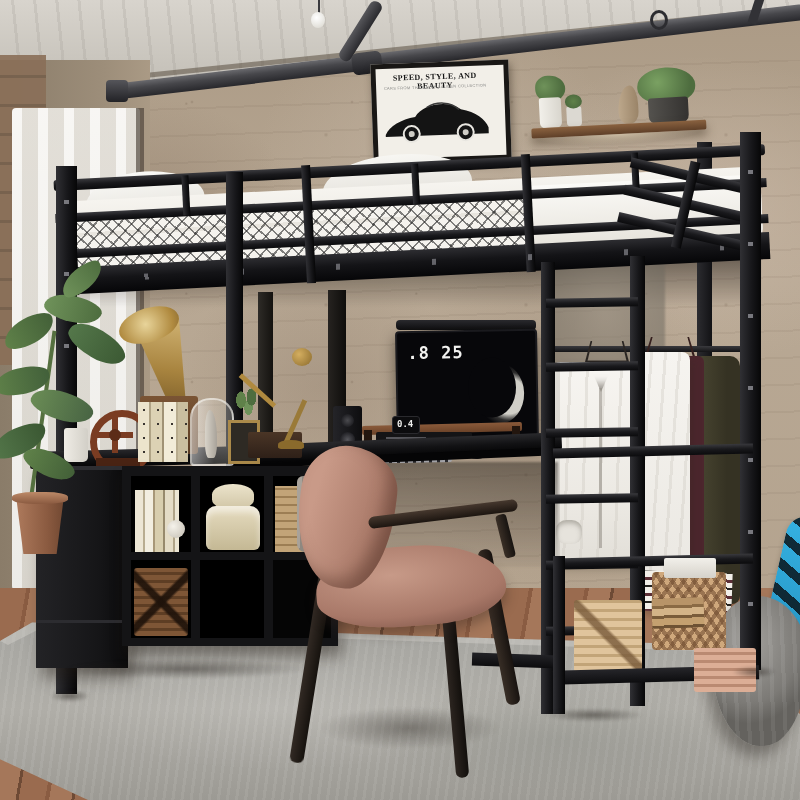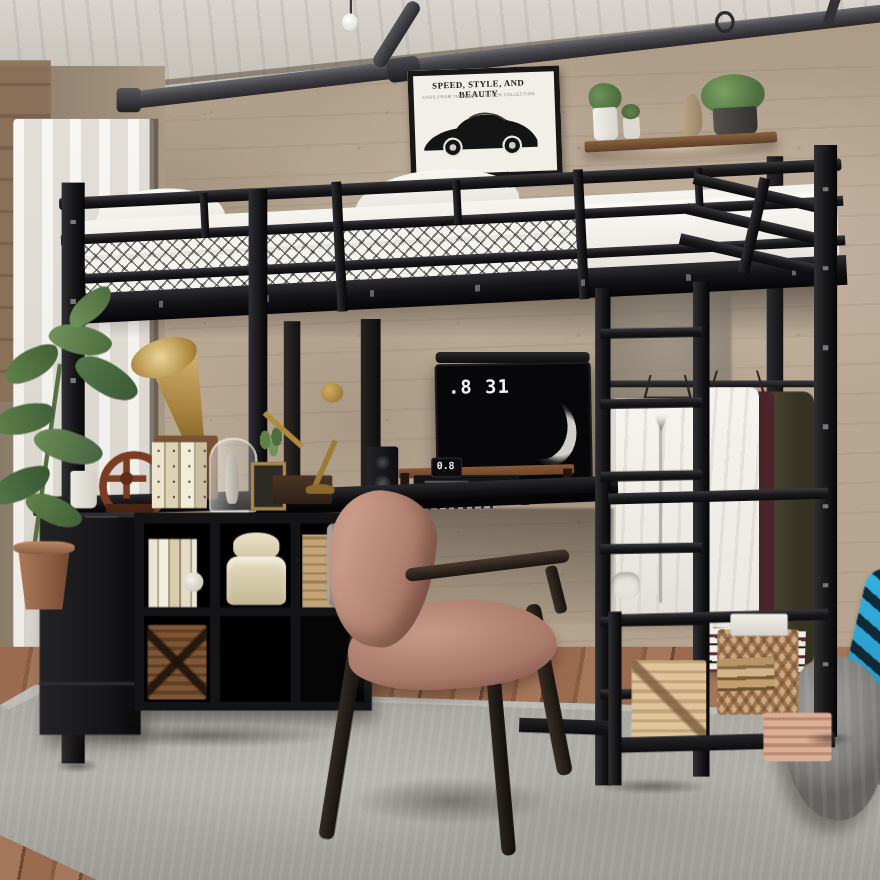--- a/index.html
+++ b/index.html
@@ -188,39 +188,39 @@
   <div class="abs" style="left:64px;top:200px;width:5px;height:460px;
     background:repeating-linear-gradient(180deg, rgba(130,130,136,.9) 0 4px, transparent 4px 72px);"></div>
   <div class="abs" style="left:748px;top:170px;width:5px;height:460px;
     background:repeating-linear-gradient(180deg, rgba(130,130,136,.9) 0 4px, transparent 4px 72px);"></div>
 
   <div class="abs soft" style="left:238px;top:462px;width:320px;height:105px;background:linear-gradient(180deg,rgba(35,30,25,.45),rgba(35,30,25,.05));"></div>
 
   <div class="abs" style="left:396px;top:320px;width:140px;height:10px;background:linear-gradient(180deg,#2a2a2e,#0e0e10);border-radius:4px;"></div>
   <div class="abs" style="left:396px;top:330px;width:138px;height:110px;transform:rotate(-1deg);
     background:#07070a;border:2px solid #1a1a1e;border-radius:4px;box-shadow:0 6px 14px rgba(20,15,10,.5);">
-    <div class="abs" style="left:10px;top:10px;font-family:'DejaVu Sans Mono',monospace;font-weight:bold;font-size:17px;color:#f2f2f0;letter-spacing:1px;">.8 31</div>
+    <div class="abs" style="left:10px;top:10px;font-family:'DejaVu Sans Mono',monospace;font-weight:bold;font-size:17px;color:#f2f2f0;letter-spacing:1px;">.8 25</div>
     <div class="abs" style="left:78px;top:32px;width:48px;height:60px;border-radius:50%;
       background:radial-gradient(circle at 68% 55%, rgba(230,228,220,.9) 0 38%, rgba(120,118,112,.35) 52%, transparent 66%);"></div>
     <div class="abs" style="left:70px;top:26px;width:48px;height:60px;border-radius:50%;background:#07070a;"></div>
   </div>
   <div class="abs" style="left:456px;top:438px;width:10px;height:18px;background:linear-gradient(90deg,#c8c5c0,#8f8c86);"></div>
   <div class="abs" style="left:333px;top:406px;width:29px;height:52px;background:linear-gradient(90deg,#242428,#0d0d0f);border-radius:3px;">
     <div class="abs" style="left:8px;top:8px;width:13px;height:13px;border-radius:50%;background:radial-gradient(circle,#4a4a4e,#1c1c20 75%);"></div>
     <div class="abs" style="left:7px;top:26px;width:15px;height:15px;border-radius:50%;background:radial-gradient(circle,#55555a,#1c1c20 75%);"></div>
   </div>
   <div class="abs" style="left:362px;top:424px;width:160px;height:9px;transform:rotate(-1.5deg);
     background:linear-gradient(180deg,#8a5a3a,#6a4228);border-radius:2px;"></div>
   <div class="abs" style="left:376px;top:432px;width:96px;height:13px;background:#141416;border-radius:2px;">
     <div class="abs" style="left:10px;top:5px;width:40px;height:2px;background:#55555a;"></div>
   </div>
   <div class="abs" style="left:364px;top:430px;width:8px;height:16px;background:#23160e;"></div>
   <div class="abs" style="left:512px;top:426px;width:8px;height:16px;background:#23160e;"></div>
   <div class="abs" style="left:392px;top:416px;width:26px;height:16px;background:#0c0c0e;border-radius:3px;border:1px solid #2a2a2e;">
-    <div class="abs" style="left:4px;top:2px;font-family:'DejaVu Sans Mono',monospace;font-size:9px;font-weight:bold;color:#f0f0ee;">0.8</div>
+    <div class="abs" style="left:4px;top:2px;font-family:'DejaVu Sans Mono',monospace;font-size:9px;font-weight:bold;color:#f0f0ee;">0.4</div>
   </div>
   <div class="abs" style="left:352px;top:446px;width:100px;height:17px;transform:rotate(-1deg);
     background:
       repeating-linear-gradient(90deg, rgba(190,190,195,.8) 0 5px, rgba(40,40,44,1) 5px 8px),
       #2a2a2e;border-radius:3px;"></div>
   <div class="abs" style="left:468px;top:448px;width:18px;height:11px;background:linear-gradient(180deg,#3a3a3e,#131315);border-radius:50% 50% 45% 45%;"></div>
 
   <div class="abs" style="left:230px;top:446px;width:332px;height:17px;transform:rotate(-2.4deg);transform-origin:0 50%;
     background:linear-gradient(180deg,#2a2a2d,#121214 55%,#060607);border-radius:2px;"></div>
   <div class="abs" style="left:230px;top:461px;width:332px;height:8px;transform:rotate(-2.4deg);transform-origin:0 50%;background:#050506;"></div>

